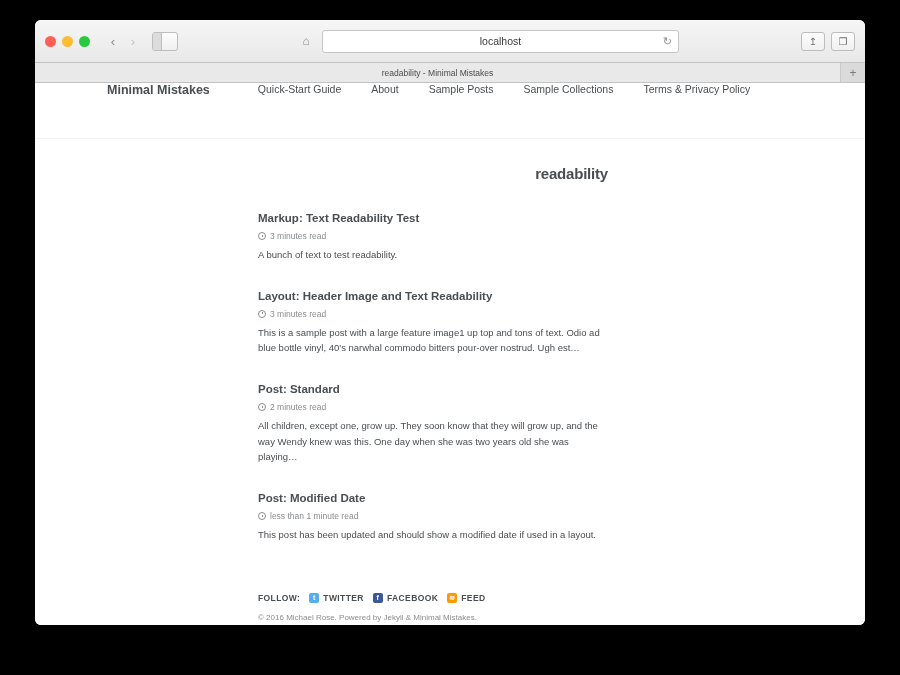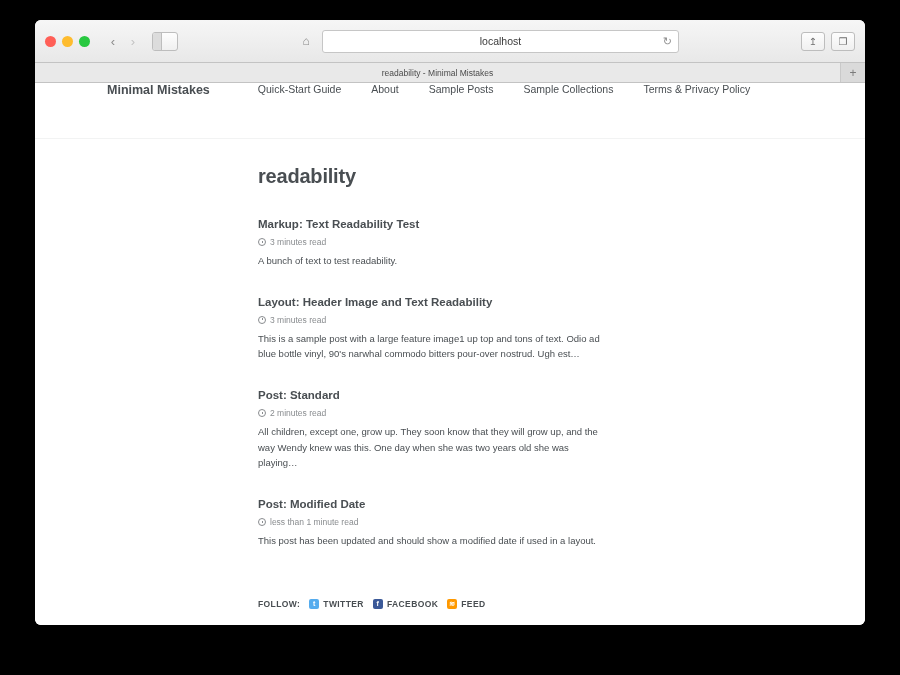--- a/index.html
+++ b/index.html
@@ -208,25 +208,26 @@
   }
 
   .content {
     padding: 26px 0 0 0;
   }
   .inner {
     width: 350px;
     margin-left: 223px;
   }
   h1.archive-title {
-    font-size: 20px;
+    font-size: 15px;
     font-weight: bold;
     color: #494e52;
     margin: 0 0 30px 0;
     letter-spacing: -0.2px;
+    text-align: right;
   }
   .post {
     margin-bottom: 27px;
   }
   .post h2 {
     font-size: 11.5px;
     font-weight: bold;
     color: #494e52;
     margin: 0 0 7px 0;
   }
@@ -368,21 +369,21 @@
           </div>
           <div class="excerpt">A bunch of text to test readability.</div>
         </div>
 
         <div class="post">
           <h2>Layout: Header Image and Text Readability</h2>
           <div class="meta">
             <span class="clock-icon"></span>
             <span>3 minutes read</span>
           </div>
-          <div class="excerpt">This is a sample post with a large feature image1 up top and tons of text. Odio ad blue bottle vinyl, 90's narwhal commodo bitters pour-over nostrud. Ugh est…</div>
+          <div class="excerpt">This is a sample post with a large feature image1 up top and tons of text. Odio ad blue bottle vinyl, 40's narwhal commodo bitters pour-over nostrud. Ugh est…</div>
         </div>
 
         <div class="post">
           <h2>Post: Standard</h2>
           <div class="meta">
             <span class="clock-icon"></span>
             <span>2 minutes read</span>
           </div>
           <div class="excerpt">All children, except one, grow up. They soon know that they will grow up, and the way Wendy knew was this. One day when she was two years old she was playing…</div>
         </div>
@@ -408,18 +409,19 @@
             <a class="social">
               <span class="sq-icon" style="background:#3b5998">f</span>
               <span>FACEBOOK</span>
             </a>
 
             <a class="social">
               <span class="sq-icon" style="background:#ff9900">≋</span>
               <span>FEED</span>
             </a>
           </div>
+          <div class="copyright">© 2016 Michael Rose. Powered by Jekyll &amp; Minimal Mistakes.</div>
         </div>
 
       </div>
     </div>
   </div>
 </div>
 
 </body></html>

